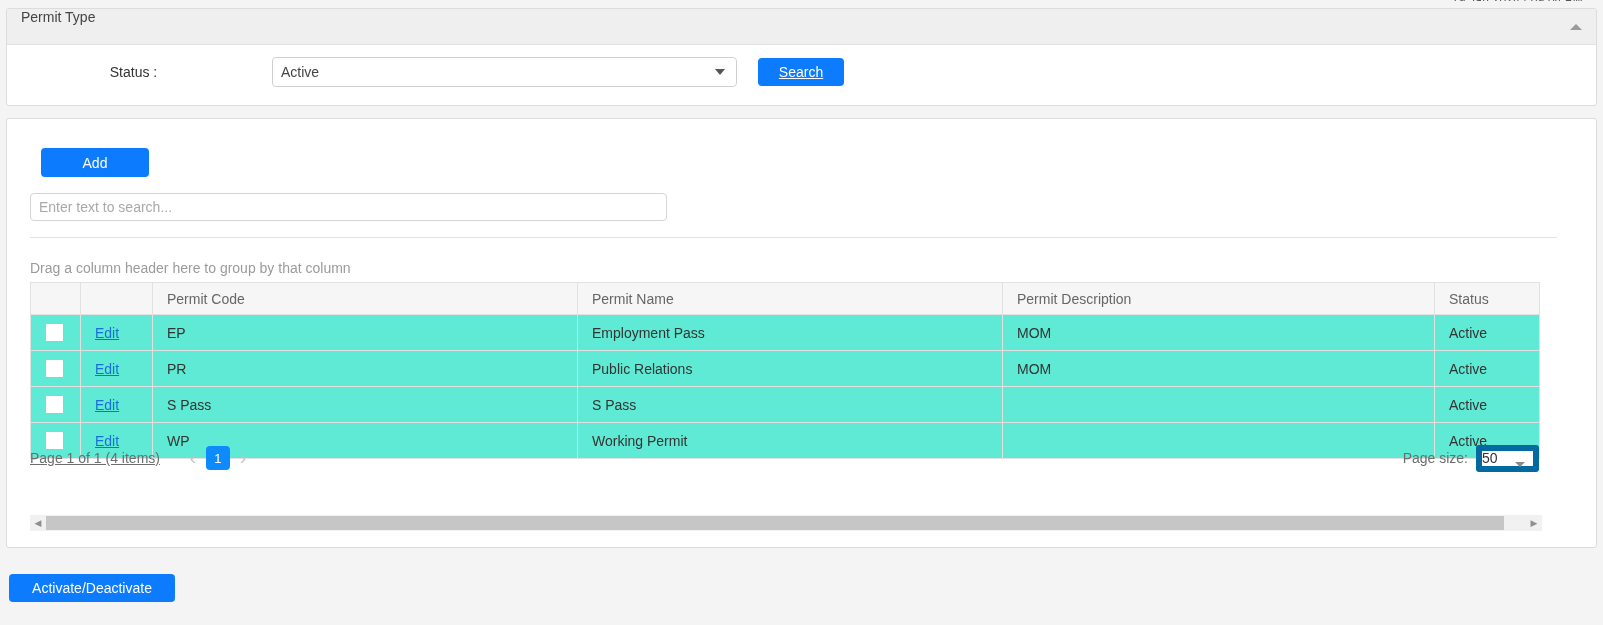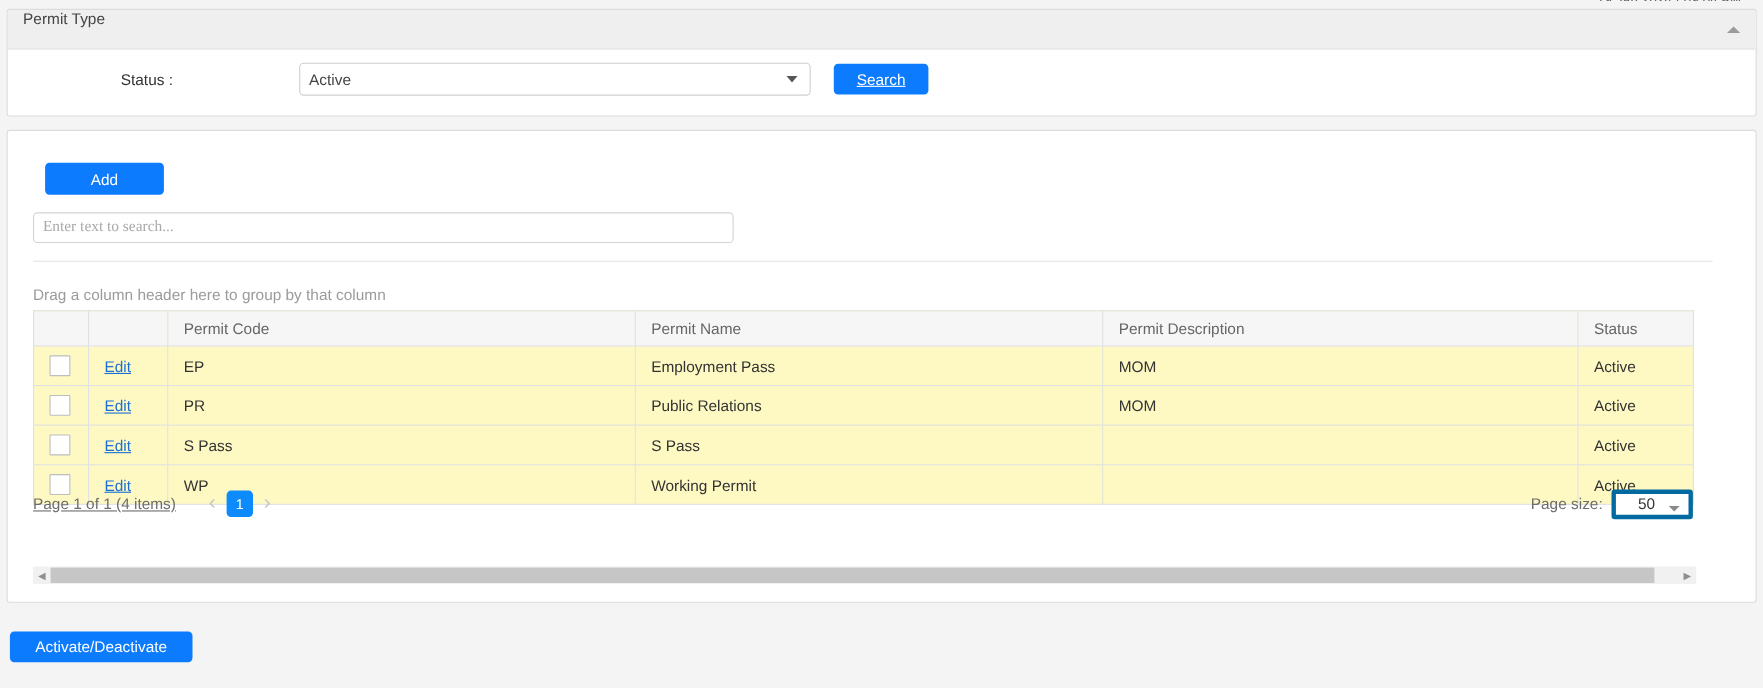--- a/index.html
+++ b/index.html
@@ -154,21 +154,21 @@
   }
 
   .search-input {
     position: absolute;
     left: 23px;
     top: 74px;
     width: 637px;
     height: 28px;
     border: 1px solid #d4d4d4;
     border-radius: 4px;
-    font-family: Liberation Serif, serif;
+    font-family: Liberation Sans, sans-serif;
     font-size: 14px;
     color: #0f766e;
     padding: 0 8px;
     background: #fff;
   }
   .search-input::placeholder { color: #a9a9a9; }
 
   .group-bar {
     position: absolute;
     left: 23px;
@@ -186,21 +186,21 @@
   .table-wrap {
     position: absolute;
     left: 23px;
     top: 163px;
     width: 1509px;
   }
   table.grid {
     width: 1509px;
     border-collapse: collapse;
     table-layout: fixed;
-    background: #fef9c3;
+    background: #5eead4;
   }
   table.grid th, table.grid td {
     border: 1px solid #e1e1e1;
     text-align: left;
     font-weight: normal;
     font-size: 14px;
   }
   table.grid thead th {
     height: 32px;
     background: #f6f6f6;
@@ -278,28 +278,28 @@
     display: flex;
     align-items: center;
   }
   .pagesize-label {
     font-size: 14px;
     color: #6d6d6d;
     margin-right: 8px;
   }
   .pagesize-box {
     position: relative;
-    width: 74px;
+    width: 63px;
     height: 27px;
-    border: 4px solid #0369a1;
+    border: 6px solid #0369a1;
     border-radius: 3px;
     background: #fff;
     display: flex;
     align-items: center;
-    padding-left: 20px;
+    padding-left: 0;
     font-size: 14px;
     color: #333;
     cursor: pointer;
   }
   .pagesize-caret {
     position: absolute;
     right: 8px;
     top: 11px;
     width: 0; height: 0;
     border-left: 5px solid transparent;

